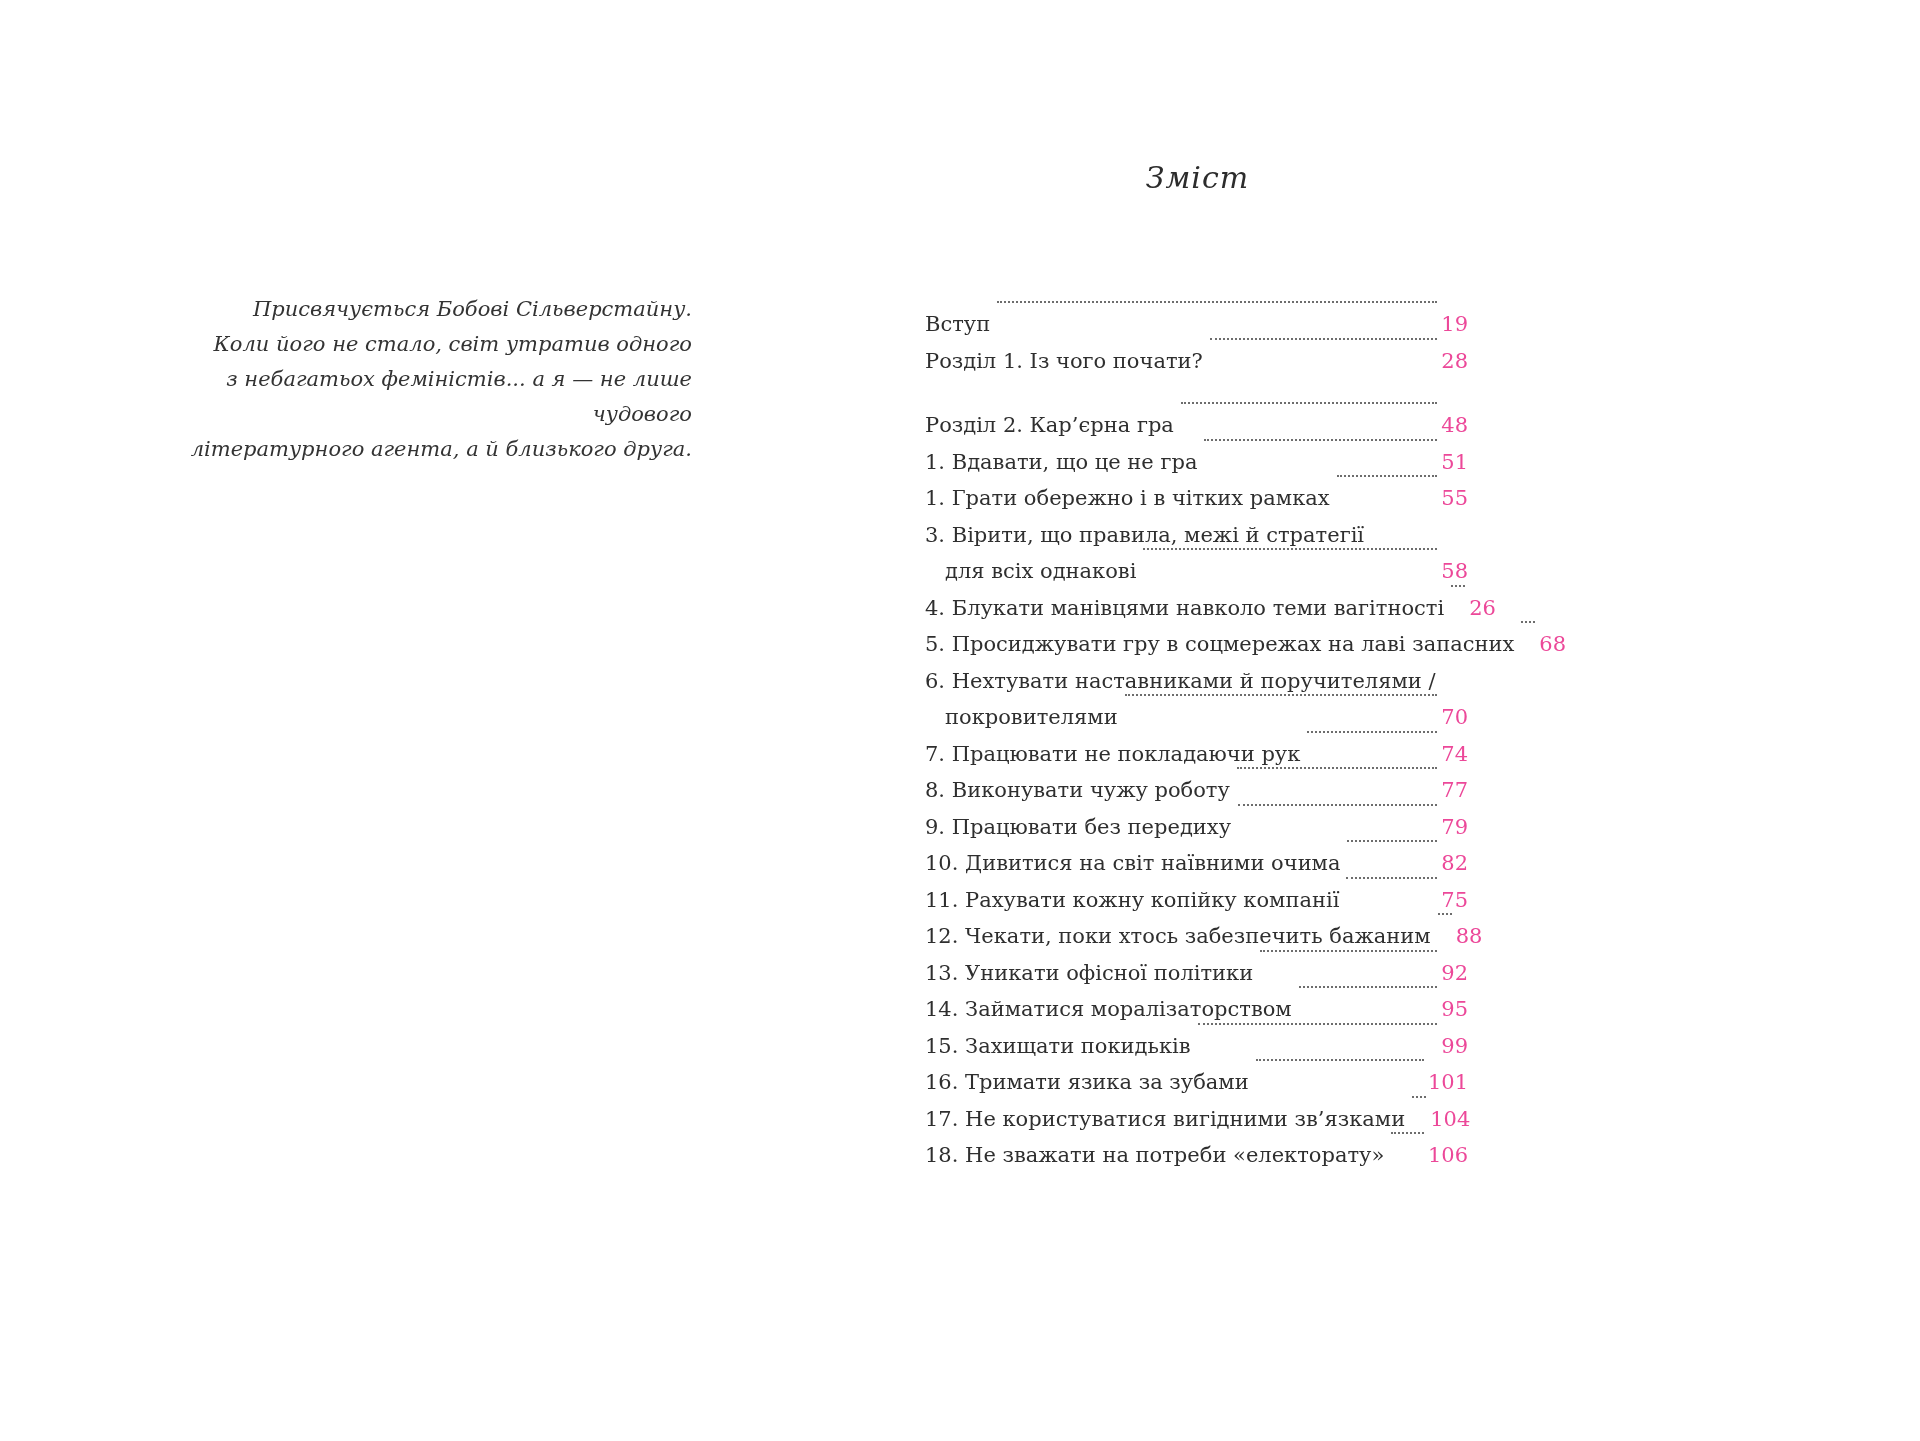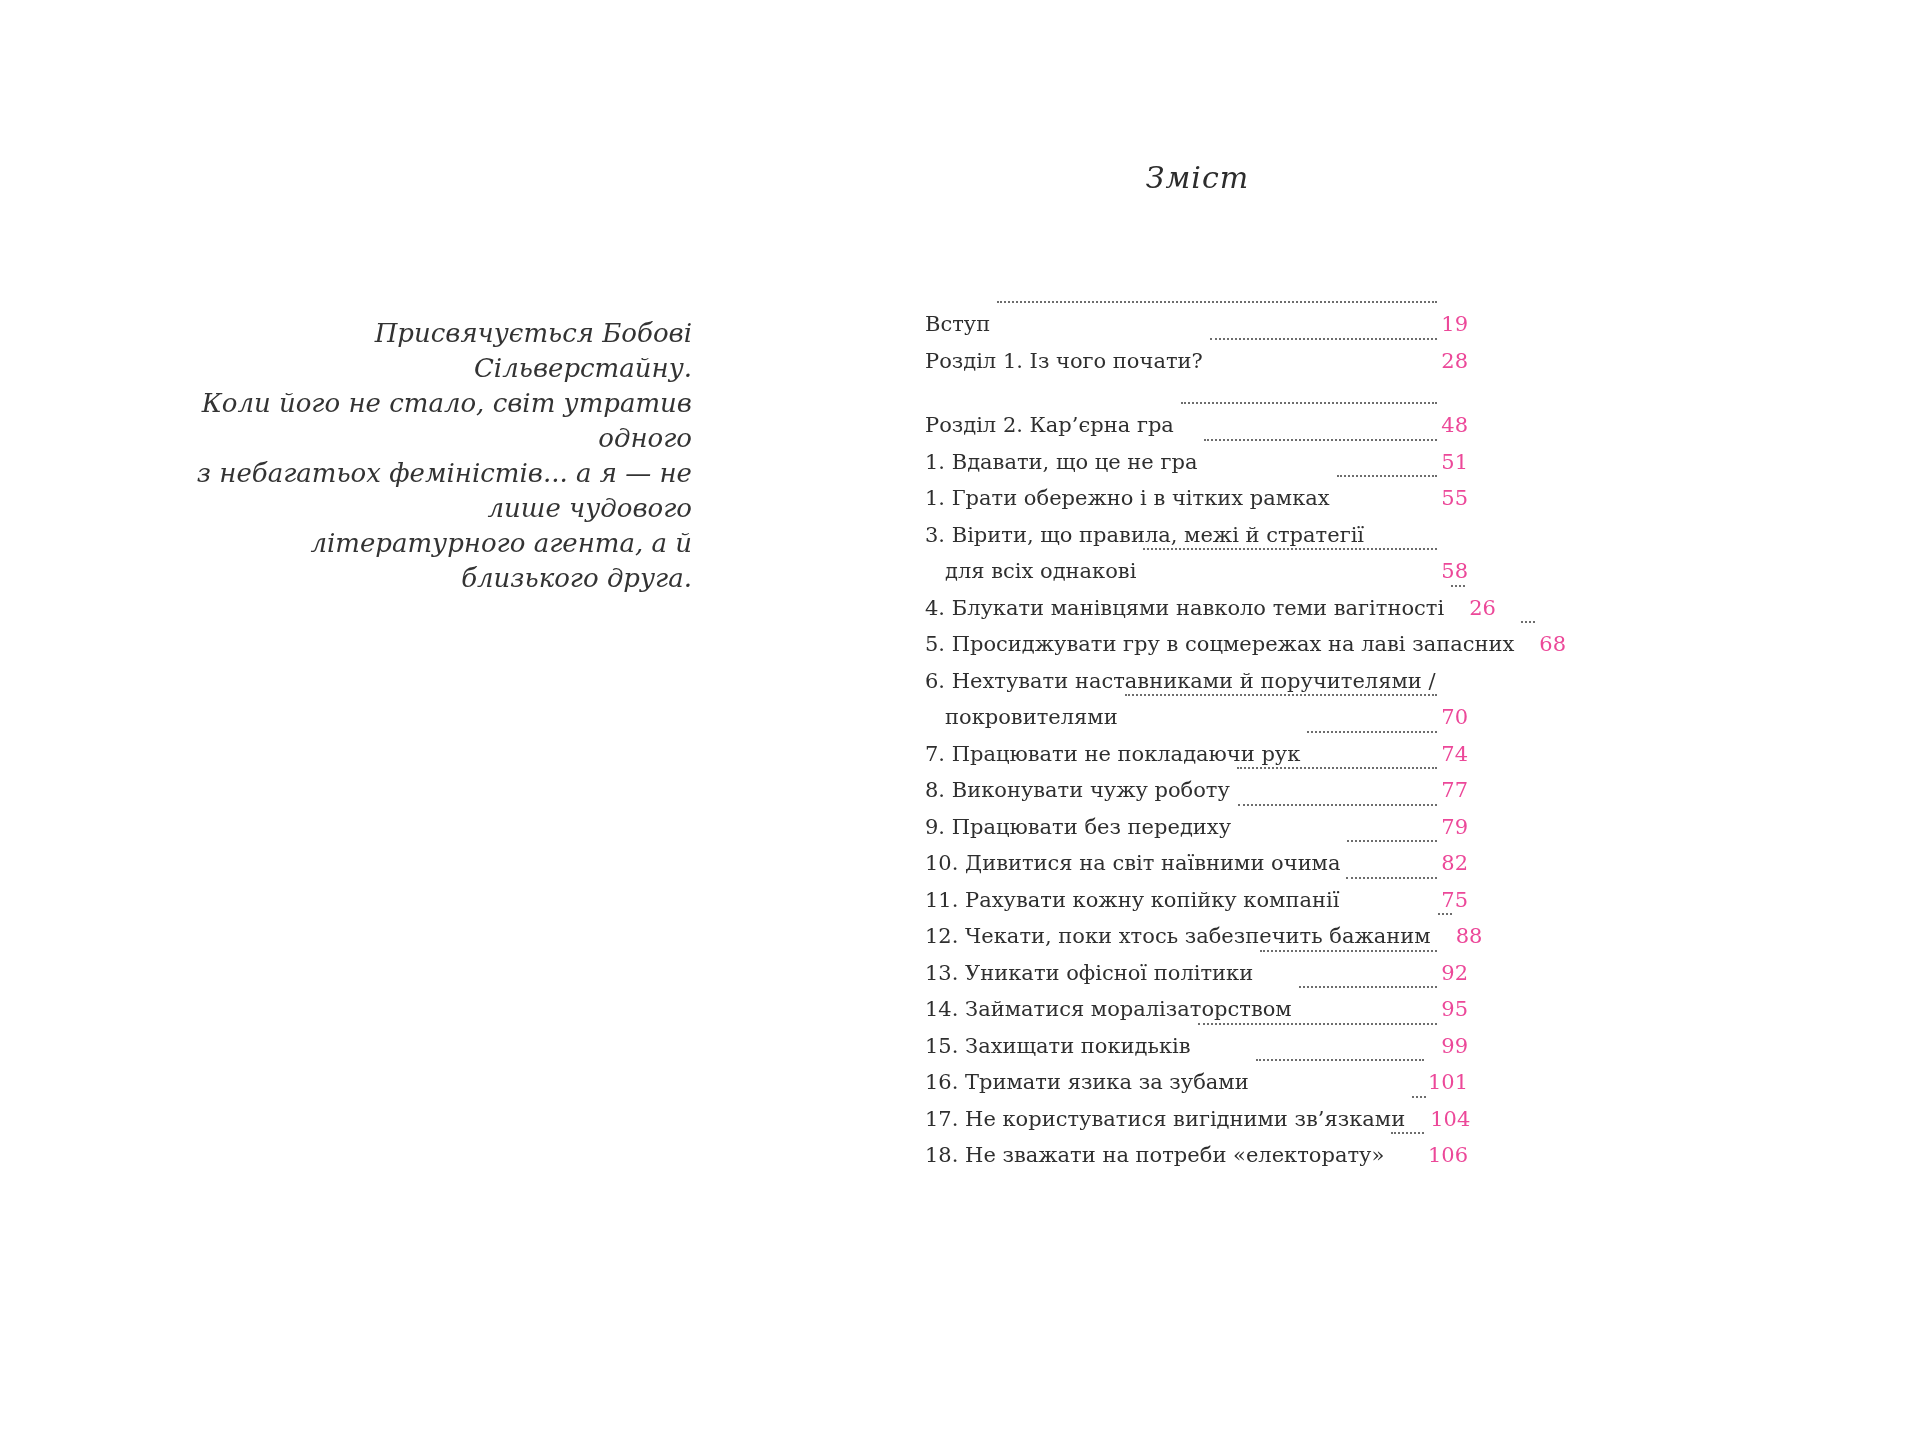--- a/index.html
+++ b/index.html
@@ -12,26 +12,26 @@
     height: 1441px;
     position: relative;
     font-family: "DejaVu Serif", serif;
     color: #2f2f2f;
     overflow: hidden;
   }
 
   
   .dedication {
     position: absolute;
-    top: 316px;
+    top: 292px;
     left: 180px;
     width: 512px;
     text-align: right;
     font-style: italic;
-    font-size: 26px;
+    font-size: 21px;
     line-height: 35px;
     color: #333333;
   }
 
   
   .toc-title {
     position: absolute;
     top: 160px;
     left: 925px;
     width: 545px;

